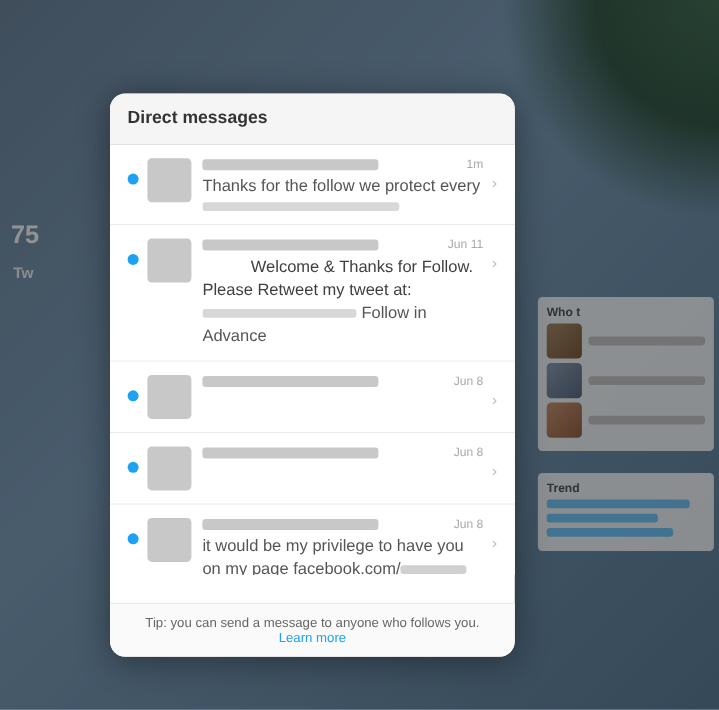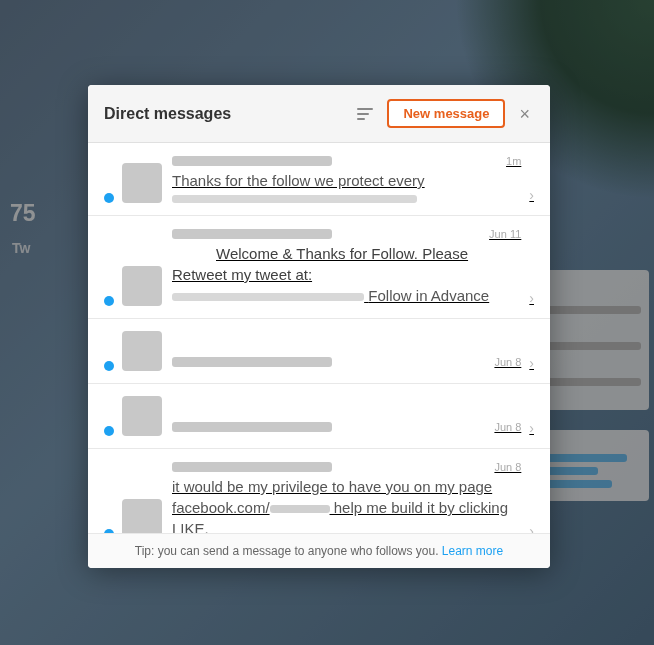--- a/index.html
+++ b/index.html
@@ -49,24 +49,24 @@
     .modal-backdrop {
       position: absolute;
       inset: 0;
       background: rgba(0,0,0,0.4);
     }
 
     
     .modal {
       position: absolute;
       top: 85px;
-      left: 88px;
-      width: 462px;
+      left: 100px;
+      width: 368px;
       background: #fff;
-      border-radius: 4px;
+      border-radius: 14px;
       box-shadow: 0 4px 30px rgba(0,0,0,0.4);
       overflow: hidden;
     }
 
     .modal-header {
       display: flex;
       align-items: center;
       justify-content: space-between;
       padding: 14px 16px;
       background: #f5f5f5;
@@ -131,27 +131,26 @@
       background: #f0f0f0;
     }
     .modal-body::-webkit-scrollbar-thumb {
       background: #c0c0c0;
       border-radius: 4px;
     }
 
     
     .message-item {
       display: flex;
-      align-items: flex-end;
+      align-items: flex-start;
       padding: 12px 16px;
       border-bottom: 1px solid #e8e8e8;
       cursor: pointer;
       position: relative;
       background: #fff;
-      text-decoration: underline;
     }
 
     .unread-dot {
       width: 10px;
       height: 10px;
       border-radius: 50%;
       background: #1da1f2;
       margin-right: 8px;
       margin-top: 14px;
       flex-shrink: 0;
@@ -227,20 +226,21 @@
       margin-top: 14px;
     }
 
     .modal-footer {
       padding: 10px 16px;
       text-align: center;
       background: #fafafa;
       border-top: 1px solid #e8e8e8;
       font-size: 12px;
       color: #666;
+      margin-top: 26px;
     }
 
     .modal-footer .learn-more {
       color: #1da1f2;
       text-decoration: none;
       cursor: pointer;
     }
 
     .bg-who-section {
       position: absolute;
@@ -360,31 +360,20 @@
     <div class="bg-trend-item" style="width: 80%;"></div>
   </div>
 </div>
 
 <div class="modal-backdrop"></div>
 
 <div class="modal">
 
   <div class="modal-header">
     <span class="modal-title">Direct messages</span>
-    <div class="modal-header-actions">
-      <button class="filter-icon-btn" title="Filter">
-        <svg width="16" height="12" viewBox="0 0 16 12" fill="#888">
-          <rect y="0" width="16" height="2" rx="1"></rect>
-          <rect y="5" width="12" height="2" rx="1"></rect>
-          <rect y="10" width="8" height="2" rx="1"></rect>
-        </svg>
-      </button>
-      <button class="new-message-btn">New message</button>
-      <button class="close-btn">×</button>
-    </div>
   </div>
 
   <div class="modal-body">
 
     <div class="message-item">
       <div class="unread-dot"></div>
       <div class="avatar"></div>
       <div class="message-content">
         <div class="message-top-row">
           <div class="sender-name-bar"></div>

